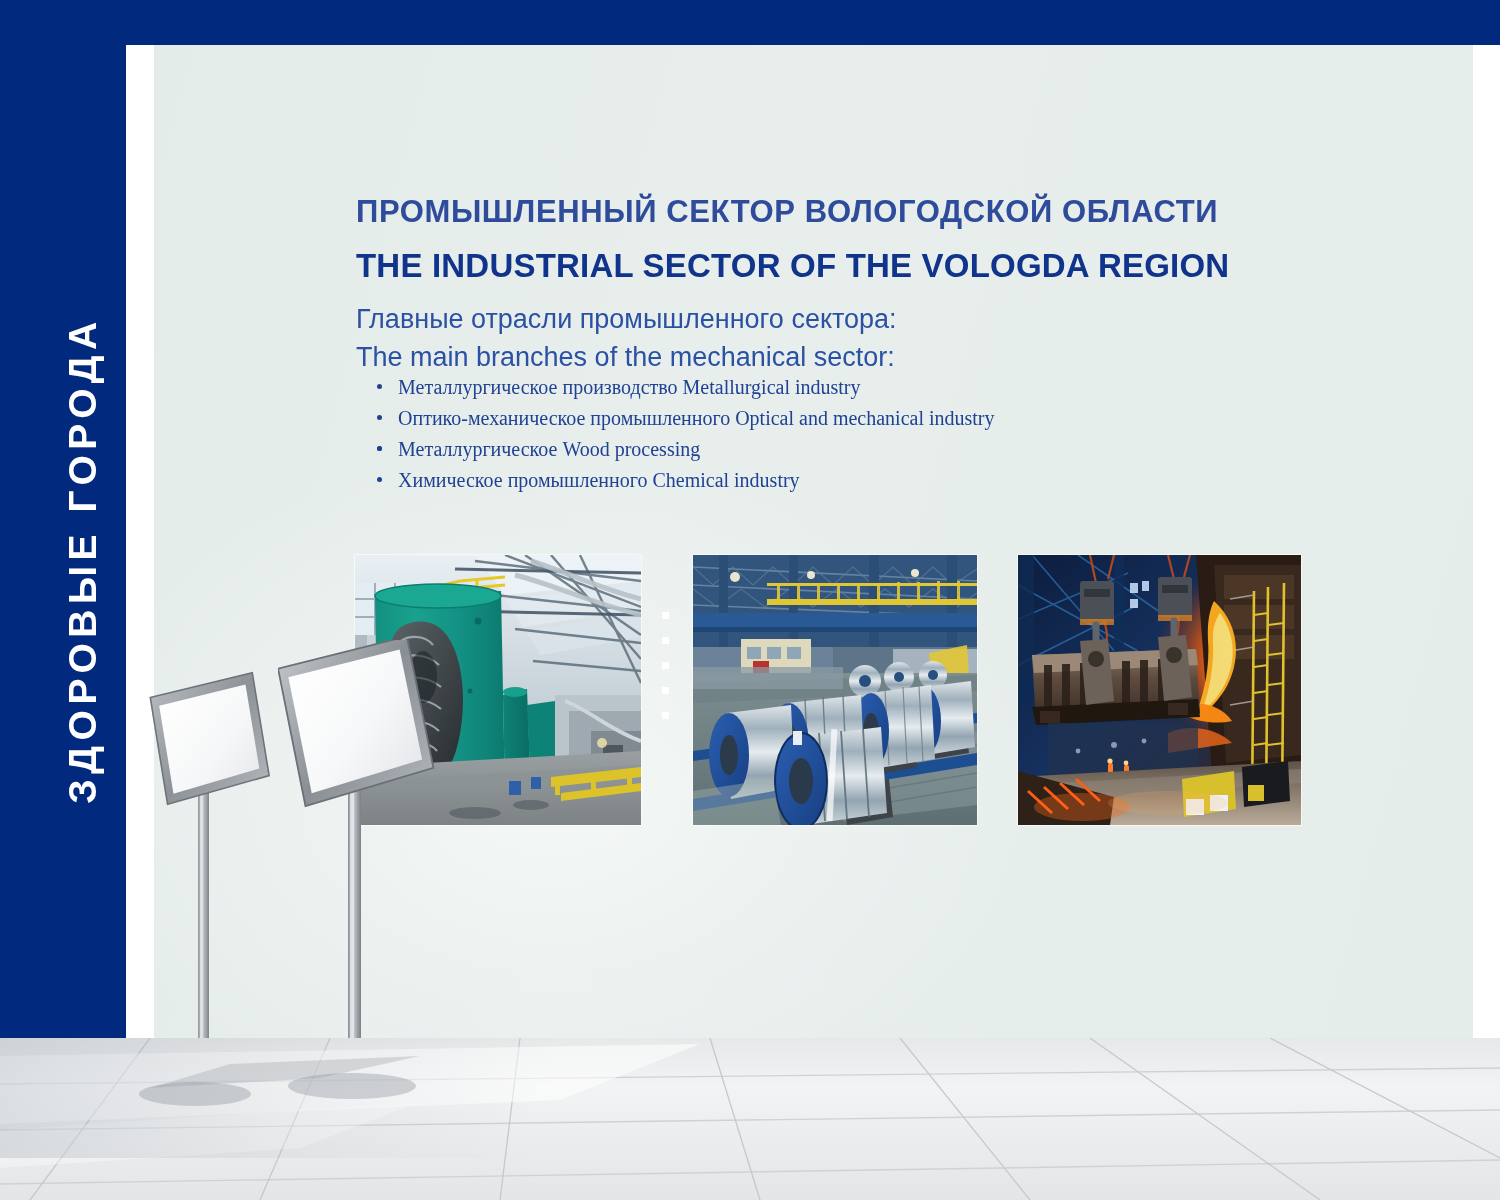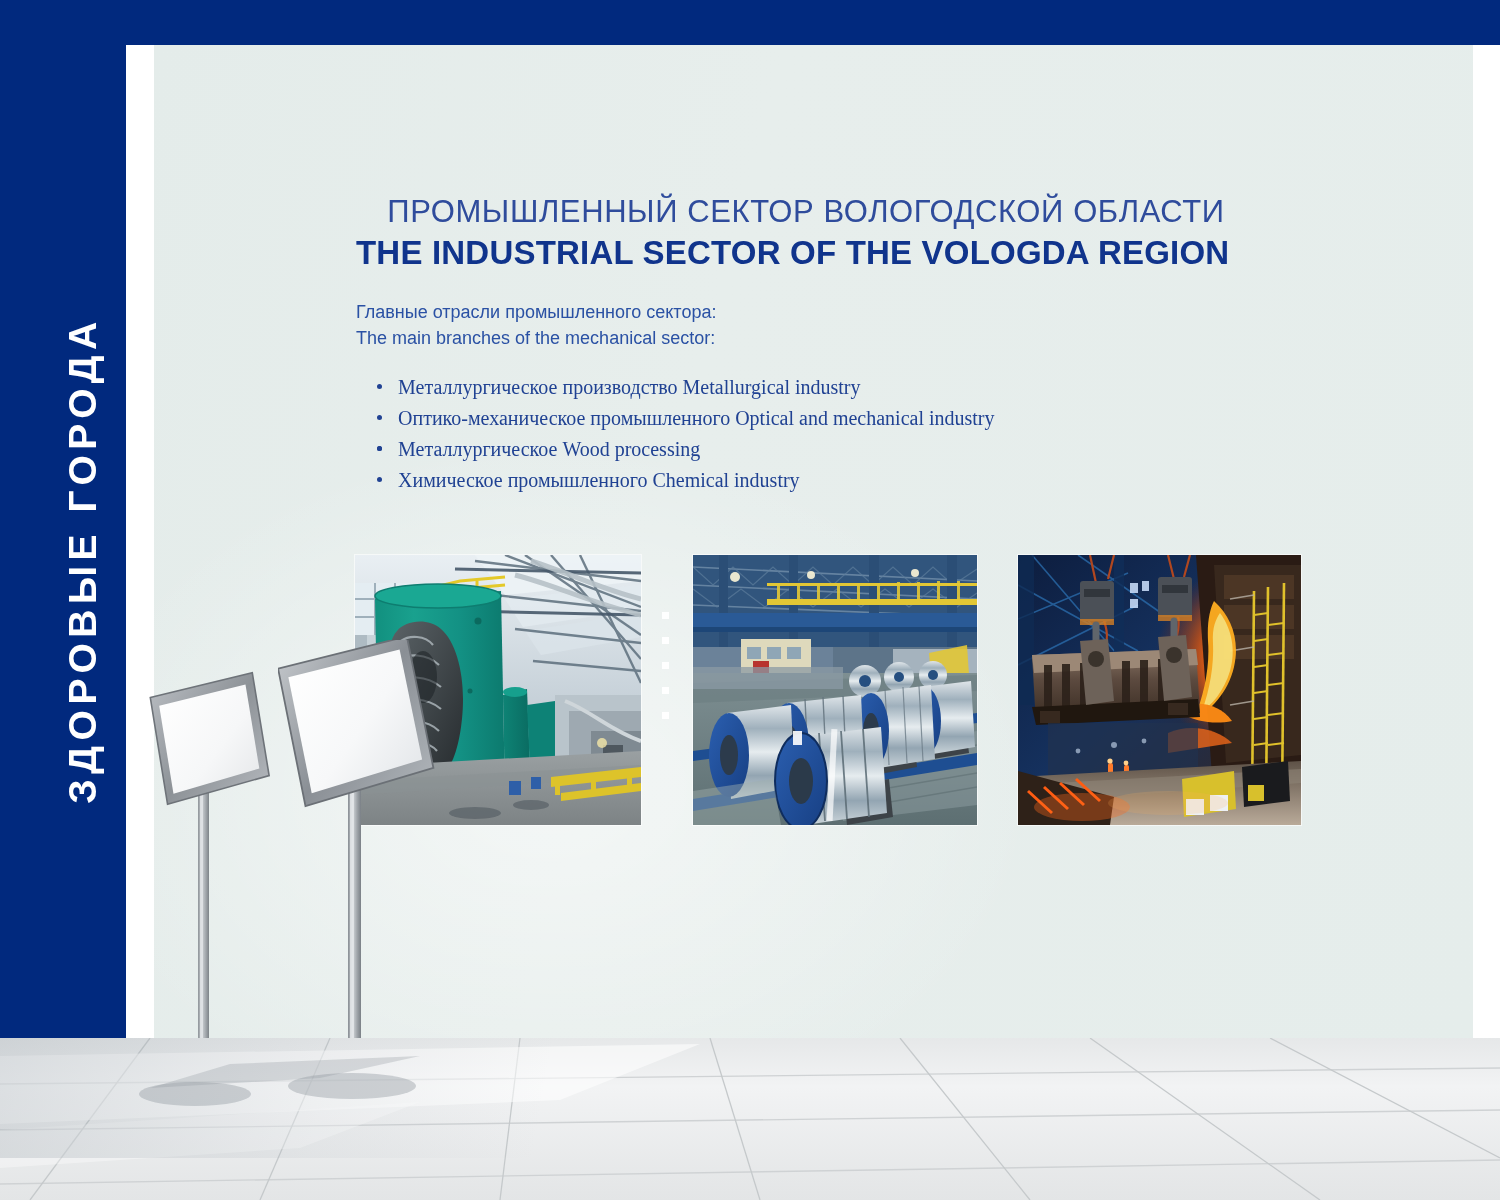--- a/index.html
+++ b/index.html
@@ -61,32 +61,32 @@
   .floor svg { position:absolute; left:0; top:0; }
   .floor-shadow {
     position:absolute; left:0; top:0; width:720px; height:120px;
     background:linear-gradient(100deg, rgba(150,160,168,.30) 0%, rgba(170,178,186,.12) 45%, rgba(255,255,255,0) 75%);
     pointer-events:none;
   }
 
   
   .head-block { position:absolute; left:356px; top:194px; width:900px; }
   .head-ru {
-    font-size:31px; font-weight:400; letter-spacing:.6px;
-    color:#2F4C9C; line-height:1.18; white-space:nowrap;text-align:center;
+    font-size:31px; font-weight:700; letter-spacing:.6px;
+    color:#2F4C9C; line-height:1.18; white-space:nowrap;
   }
   .head-en {
     font-size:33px; font-weight:bold; letter-spacing:.2px;
-    color:#10348C; line-height:1.18; margin-top:3px; white-space:nowrap;
+    color:#10348C; line-height:1.18; margin-top:16px; white-space:nowrap;
   }
 
   
   .lead-block { position:absolute; left:356px; top:300px; width:800px; }
   .lead-line {
-    font-size:18px; color:#2A51A4; line-height:1.42; white-space:nowrap;
+    font-size:27px; color:#2A51A4; line-height:1.42; white-space:nowrap;
   }
 
   
   .branches { position:absolute; left:372px; top:374px; width:840px; }
   .branch-item {
     position:relative;
     font-size:20px; color:#204293;
     line-height:1.3; padding-left:26px; margin-bottom:5px; white-space:nowrap;font-family:Liberation Serif, serif;
   }
   .branch-item .dot {

